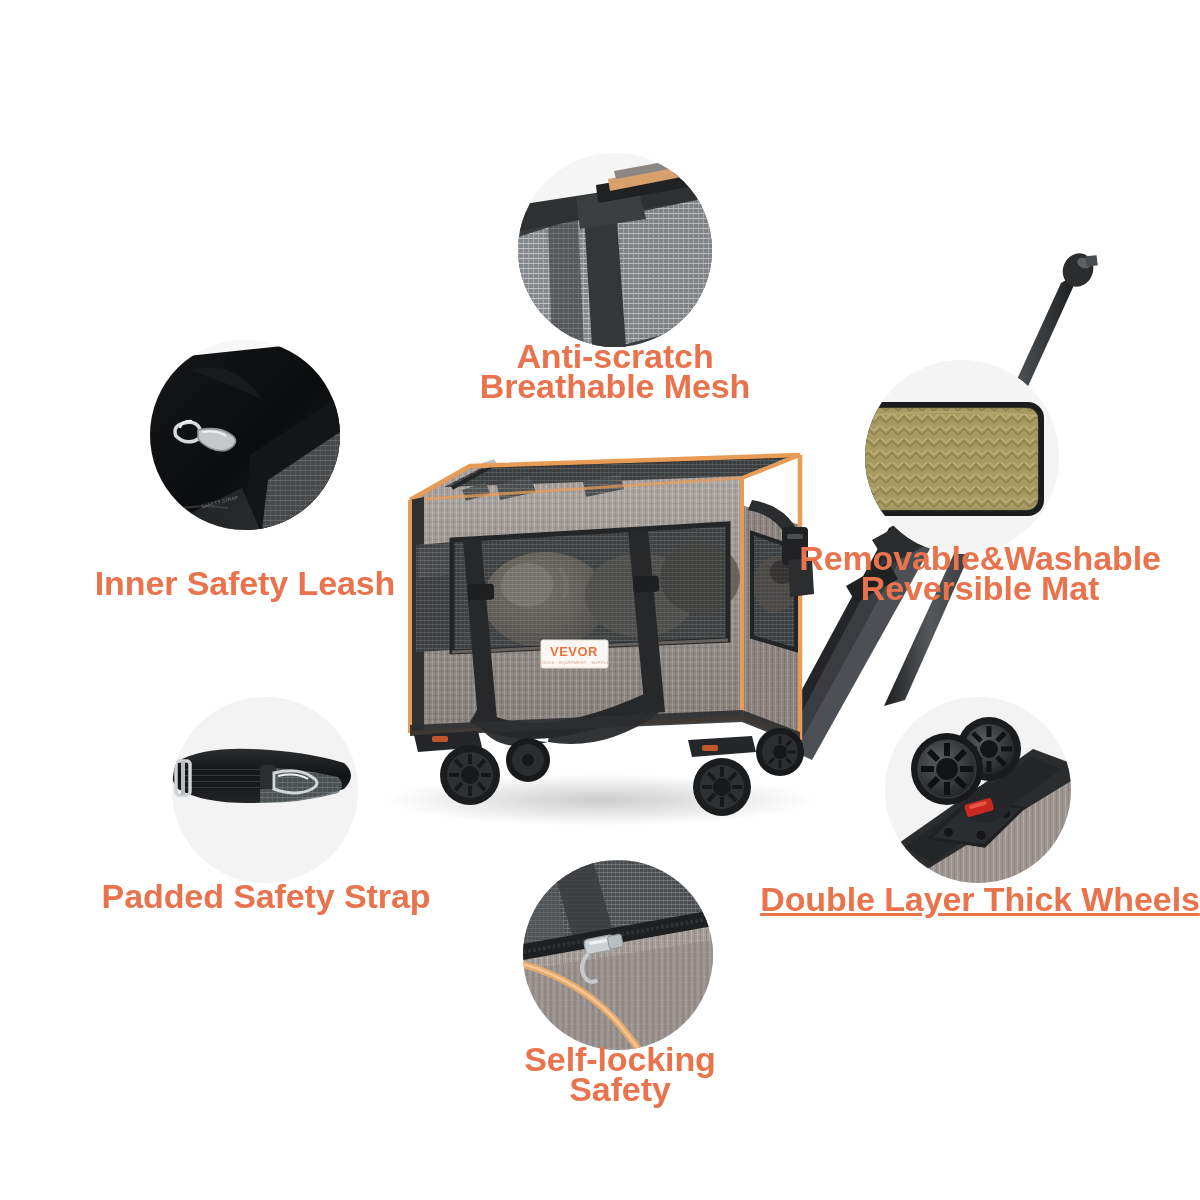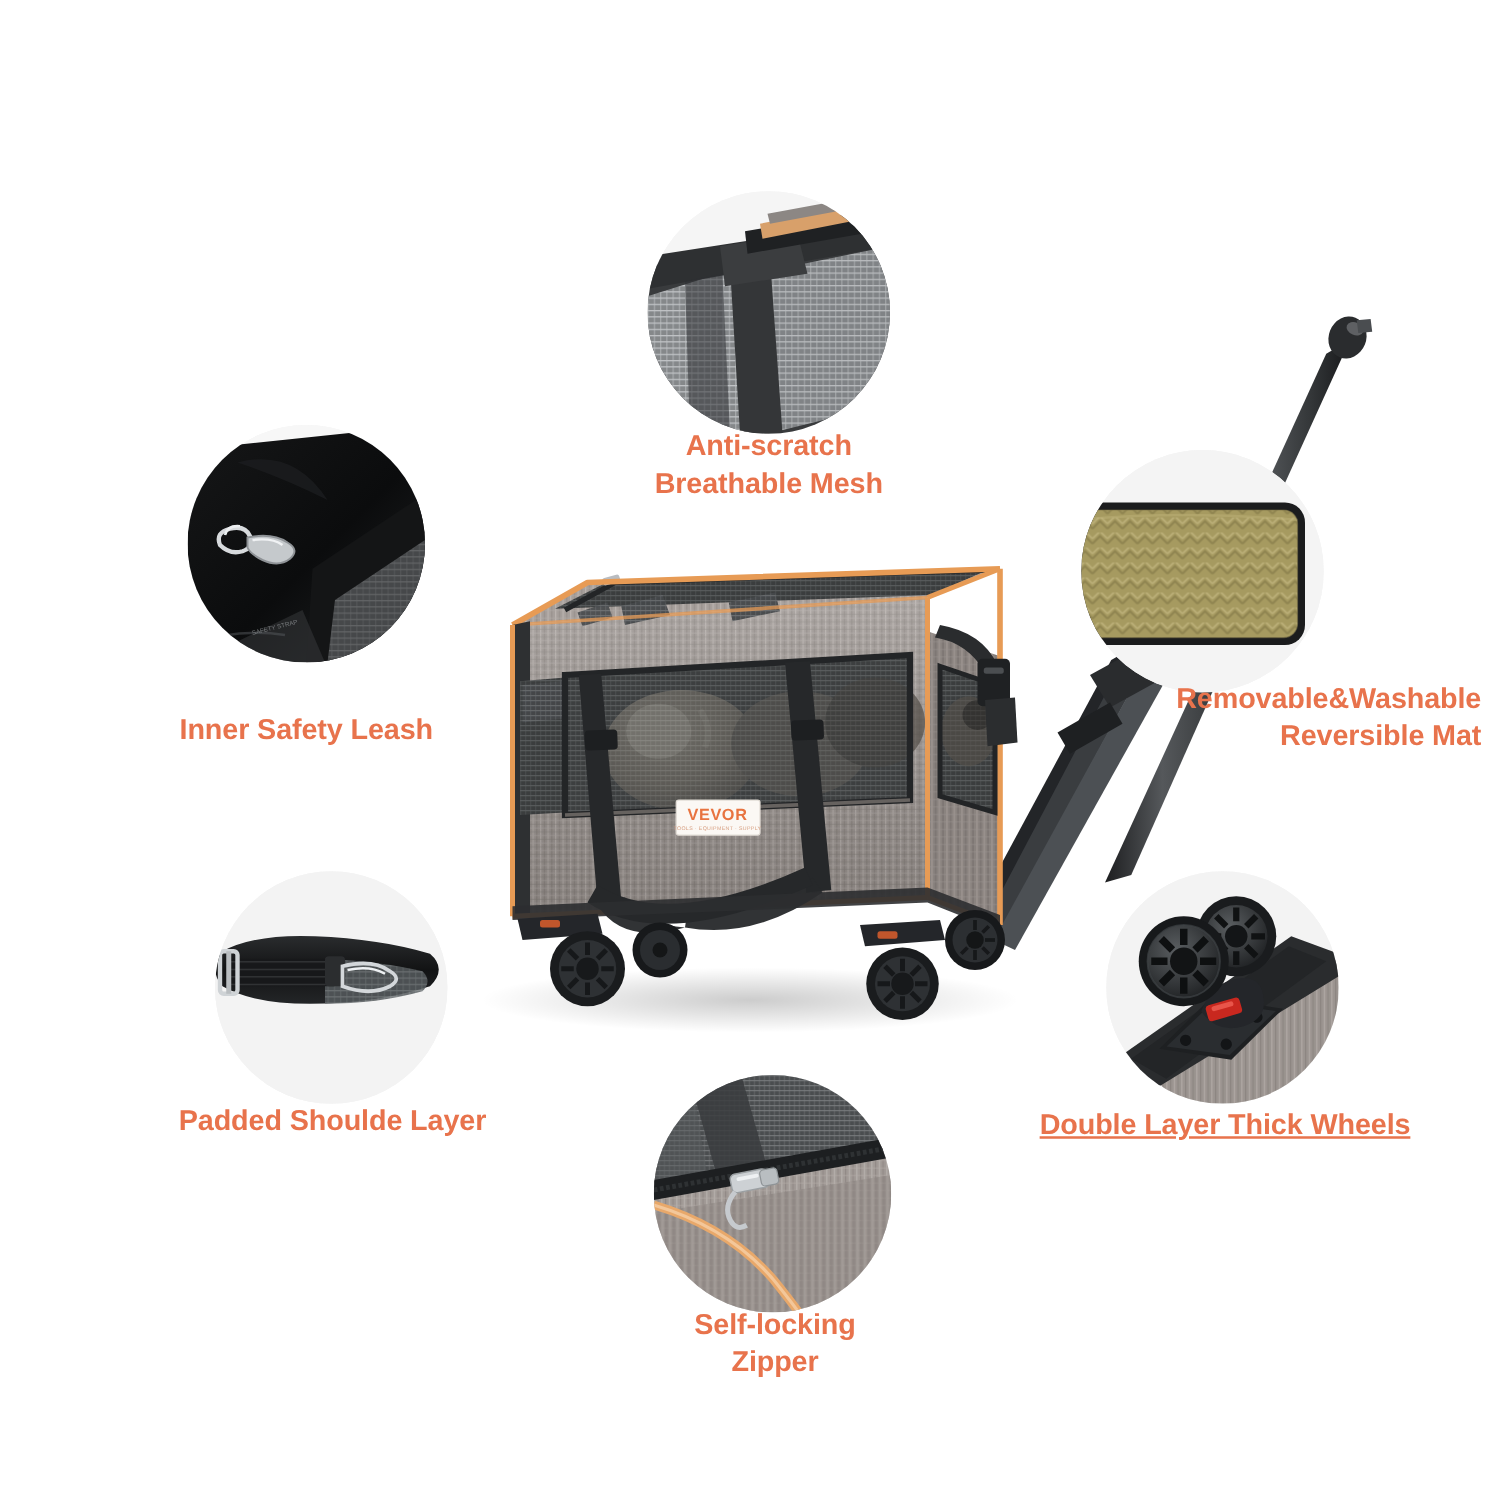--- a/index.html
+++ b/index.html
@@ -14,21 +14,21 @@
   
   .callout{position:absolute;}
   .circle{
     position:absolute;border-radius:50%;overflow:hidden;
     background:#f4f4f4;
   }
   .caption{
     position:absolute;
     color:#e8734c;
     font-weight:bold;
-    font-size:23px;
+    font-size:34px;
     line-height:30px;
     text-align:center;
     white-space:pre-line;
     letter-spacing:-0.1px;
   }
 
   
   #product{position:absolute;left:0;top:0;width:1200px;height:1200px;}
 </style>
 </head>
@@ -341,21 +341,21 @@
         </defs>
         <rect width="194" height="194" fill="#f4f4f4"></rect>
         <g transform="translate(-3,6)">
           <rect x="-8" y="36" width="190" height="114" rx="16" fill="#1b1c1d"></rect>
           <rect x="-2" y="42" width="178" height="102" rx="11" fill="url(#chev)"></rect>
           <rect x="-2" y="42" width="178" height="102" rx="11" fill="none" stroke="#807549" stroke-width="1" opacity=".5"></rect>
           <path d="M-2,50 q90,-8 178,0" stroke="#c6ba82" stroke-width="2" fill="none" opacity=".35"></path>
         </g>
       </svg>
     </div>
-    <div class="caption" style="left:775px;top:543px;width:410px;text-align:right;">Removable&amp;Washable
+    <div class="caption" style="left:775px;top:543px;width:410px;">Removable&amp;Washable
 Reversible Mat</div>
   </div>
 
   <div class="callout">
     <div class="circle" style="left:172px;top:697px;width:186px;height:186px;background:#f3f3f3;">
       <svg width="186" height="186" viewBox="0 0 186 186">
         <defs>
           <linearGradient id="padG" x1="0" y1="0" x2="0" y2="1">
             <stop offset="0" stop-color="#2a2c2e"></stop>
             <stop offset=".5" stop-color="#121314"></stop>
@@ -382,21 +382,21 @@
         <rect x="4" y="64" width="14" height="34" rx="3" fill="none" stroke="#cfd3d6" stroke-width="3.5"></rect>
         <rect x="9" y="64" width="4" height="34" fill="#b9bdc0"></rect>
 
         <g transform="translate(96,70)">
           <rect x="-8" y="-2" width="16" height="24" rx="3" fill="#2b2d2f"></rect>
           <path d="M6,6 q24,-6 38,4 q10,6 0,12 q-16,8 -38,0 Z" fill="none" stroke="#d3d7da" stroke-width="3"></path>
           <path d="M10,9 q18,-4 30,3" stroke="#eef1f3" stroke-width="2" fill="none"></path>
         </g>
       </svg>
     </div>
-    <div class="caption" style="left:80px;top:881px;width:372px;">Padded Shoulde Layer</div>
+    <div class="caption" style="left:80px;top:881px;width:372px;">Padded Safety Strap</div>
   </div>
 
   <div class="callout">
     <div class="circle" style="left:523px;top:860px;width:190px;height:190px;">
       <svg width="190" height="190" viewBox="0 0 190 190">
         <defs>
           <pattern id="fabZ" width="6" height="6" patternUnits="userSpaceOnUse">
             <rect width="6" height="6" fill="#a19a96"></rect>
             <rect x="0" y="0" width="1" height="6" fill="#c0b9b5" opacity=".7"></rect>
             <rect x="3" y="0" width="1" height="6" fill="#857e7a" opacity=".55"></rect>
@@ -432,21 +432,21 @@
 
         <g transform="translate(62,88) rotate(-11)">
           <rect x="0" y="-8" width="30" height="15" rx="4" fill="#cdd1d4" stroke="#9ba0a3" stroke-width="1.2"></rect>
           <rect x="5" y="-5" width="18" height="3" rx="1.5" fill="#eef1f3"></rect>
           <path d="M2,6 q-12,10 -8,22 q3,9 12,6" fill="none" stroke="#c6cace" stroke-width="4"></path>
           <rect x="24" y="-7" width="14" height="13" rx="3" fill="#b9bec1" stroke="#8f9497" stroke-width="1"></rect>
         </g>
       </svg>
     </div>
     <div class="caption" style="left:455px;top:1044px;width:330px;">Self-locking
-Zipper</div>
+Safety</div>
   </div>
 
   <div class="callout">
     <div class="circle" style="left:885px;top:697px;width:186px;height:186px;background:#f3f3f3;">
       <svg width="186" height="186" viewBox="0 0 186 186">
         <defs>
           <pattern id="baseFab" width="6" height="6" patternUnits="userSpaceOnUse">
             <rect width="6" height="6" fill="#9b9490"></rect>
             <rect x="0" y="0" width="1" height="6" fill="#b9b2ae" opacity=".7"></rect>
             <rect x="3" y="0" width="1" height="6" fill="#817a76" opacity=".55"></rect>

